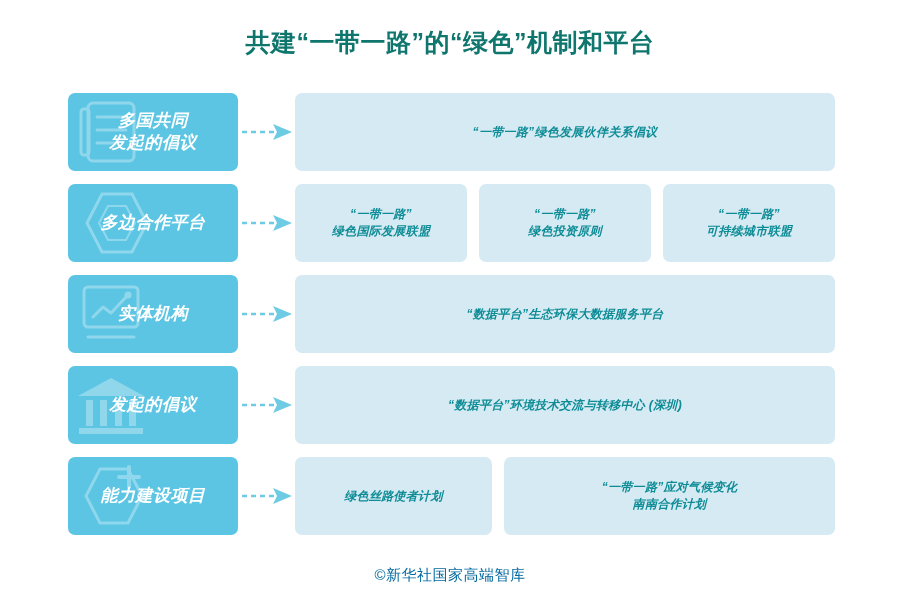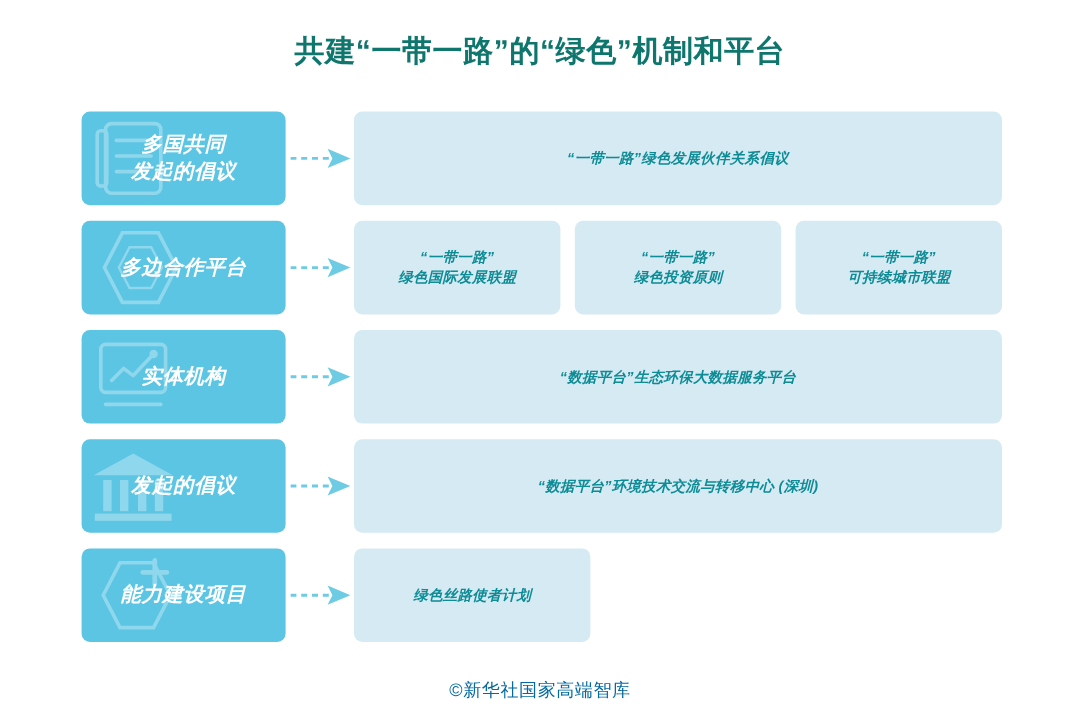--- a/index.html
+++ b/index.html
@@ -259,18 +259,20 @@
     <div class="connector">
       <span>
         <svg width="53" height="18" viewBox="0 0 53 18">
           <line x1="0" y1="9" x2="32" y2="9" stroke="#6ecbe4" stroke-width="2.4" stroke-dasharray="5,4"></line>
           <path d="M31 1 L50 9 L31 17 L35 9 Z" fill="#6ecbe4"></path>
         </svg>
       </span>
     </div>
     <div class="items">
       <div class="item wide-1">绿色丝路使者计划</div>
+      <div class="item wide-2">“一带一路”应对气候变化
+南南合作计划</div>
     </div>
   </div>
 
 </div>
 
 <div class="footer">©新华社国家高端智库</div>
 
 </body></html>

